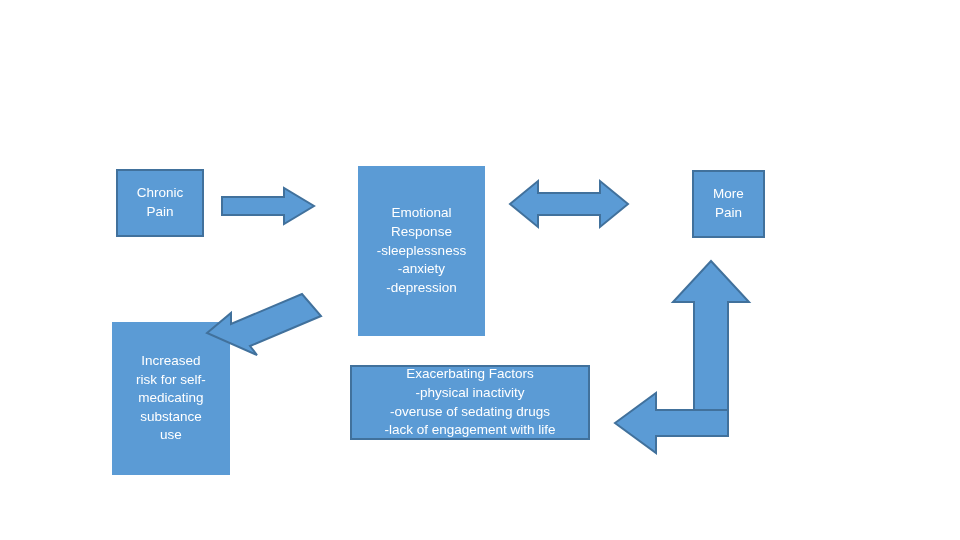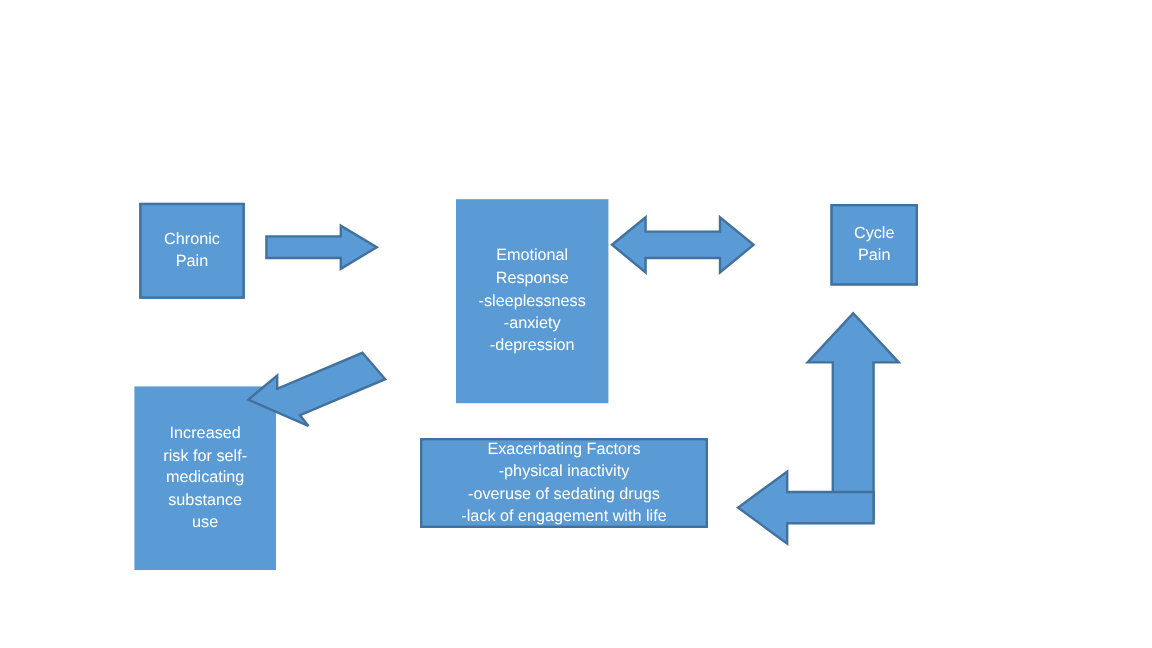--- a/index.html
+++ b/index.html
@@ -46,27 +46,26 @@
     white-space: pre-line;
     line-height: 1.38;
     font-size: 13px;
   }
   .node.bordered {
     border: 2px solid #41719C;
   }
 
   
   #node-chronic-pain {
-    left: 116px; top: 169px; width: 88px;  height: 80px;
+    left: 116px; top: 169px; width: 88px;  height: 68px;
     font-size: 13.5px;
   }
   #node-emotional-response {
     left: 358px; top: 166px; width: 127px; height: 170px;
     font-size: 13.5px;
-    margin-left: 22px;
   }
   #node-more-pain {
     left: 692px; top: 170px; width: 73px;  height: 68px;
     font-size: 13.5px;
   }
   #node-increased-risk {
     left: 72px;  top: 322px; width: 118px; height: 153px;
     font-size: 13.5px;
     margin-left: 40px;
   }
@@ -106,21 +105,21 @@
 
   <div class="node" id="node-emotional-response">
     <span>Emotional
 Response
 -sleeplessness
 -anxiety
 -depression</span>
   </div>
 
   <div class="node bordered" id="node-more-pain">
-    <span>Cycle
+    <span>More
 Pain</span>
   </div>
 
   <div class="node" id="node-increased-risk">
     <span>Increased
 risk for self-
 medicating
 substance
 use</span>
   </div>

